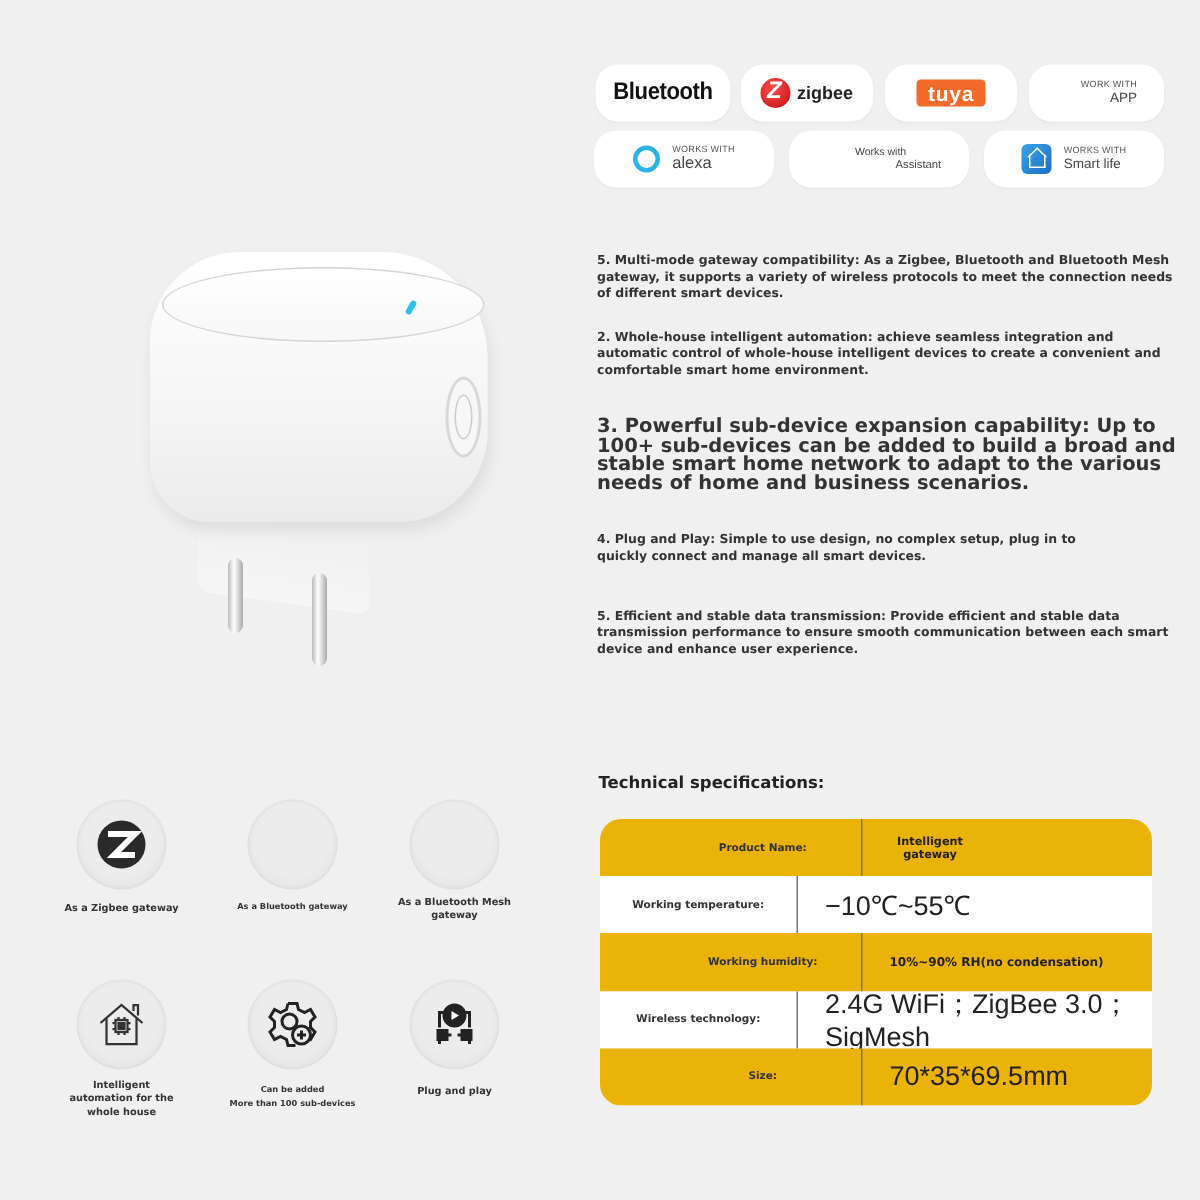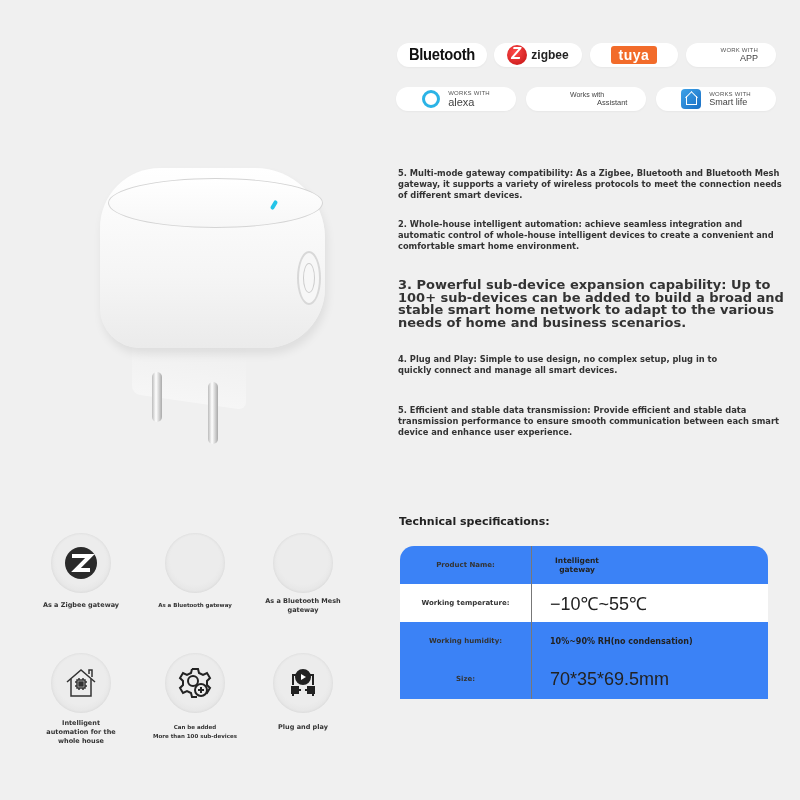--- a/index.html
+++ b/index.html
@@ -1,20 +1,20 @@
 <!DOCTYPE html>
 <html><head>
 <meta charset="utf-8">
 <style>
   * { box-sizing: border-box; margin: 0; padding: 0; }
   html, body { width: 800px; height: 800px; background: #f0f0f0; overflow: hidden; }
   body { position: relative; font-family: "DejaVu Sans", sans-serif; color: #222; }
 
   
-  .badge { position: absolute; height: 24px; background: #fff; border-radius: 15px; display: flex; align-items: center; justify-content: center; box-shadow: 0 1px 2px rgba(0,0,0,0.04); }
+  .badge { position: absolute; height: 38px; background: #fff; border-radius: 15px; display: flex; align-items: center; justify-content: center; box-shadow: 0 1px 2px rgba(0,0,0,0.04); }
   .b-bt { font-family: "Liberation Sans", sans-serif; font-weight: bold; font-size: 16px; letter-spacing: -0.3px; color: #111; transform: scaleX(0.92); }
   .zig-logo { width: 20px; height: 20px; border-radius: 50%; background: radial-gradient(circle at 40% 35%, #ff4a4a, #c01010); position: relative; margin-right: 4px; }
   .zig-logo::after { content: "Z"; position: absolute; left: 4px; top: 0px; font-family: "Liberation Sans", sans-serif; font-weight: bold; font-size: 16px; color: #fff; font-style: italic; }
   .zig-text { font-family: "Liberation Sans", sans-serif; font-weight: bold; font-size: 12px; color: #222; }
   .tuya { background: #f26b2a; color: #fff; font-family: "Liberation Sans", sans-serif; font-weight: bold; font-size: 14px; padding: 1px 8px; border-radius: 3px; letter-spacing: 0.5px; }
   .small-cap { font-family: "Liberation Sans", sans-serif; font-size: 6px; color: #555; letter-spacing: 0.2px; }
   .med-txt { font-family: "Liberation Sans", sans-serif; font-size: 9px; color: #444; }
   .alexa-ring { width: 18px; height: 18px; border-radius: 50%; border: 3px solid #2bb3e6; margin-right: 8px; }
   .smart-icon { width: 20px; height: 20px; border-radius: 4px; background: linear-gradient(135deg,#3da2e8,#1b6fc4); margin-right: 8px; position: relative; }
   .smart-icon::after { content: ""; position: absolute; left: 5px; top: 7px; width: 9px; height: 8px; border: 1.5px solid #fff; border-top: none; }
@@ -30,21 +30,21 @@
   .plug-base { position: absolute; left: 32px; top: 180px; width: 114px; height: 72px; background: linear-gradient(180deg,#eeeeee,#f6f6f6); border-radius: 0 0 8px 8px; transform: skewY(8deg); }
   .pin { position: absolute; width: 10px; height: 55px; background: linear-gradient(90deg,#bbb,#fff 40%,#aaa); border-radius: 5px; }
   .feature { position: absolute; font-family: "DejaVu Sans", sans-serif; font-weight: bold; color: #333; line-height: 11px; }
   .f-small { font-size: 8.3px; }
   .f-big { font-size: 13px; line-height: 12.5px; }
 
   
   .spec-title { position: absolute; left: 399px; top: 515px; font-family: "DejaVu Sans", sans-serif; font-weight: bold; font-size: 11px; color: #222; }
   .spec-table { position: absolute; left: 400px; top: 546px; width: 368px; height: 191px; border-radius: 14px; overflow: hidden; }
   .spec-row { position: relative; height: 38.2px; display: flex; }
-  .spec-row.gray { background: #3b82f6; }
+  .spec-row.gray { background: #eab308; padding-left: 43px; }
   .spec-row.white { background: #ffffff; }
   .spec-label { width: 132px; display: flex; align-items: center; justify-content: center; text-align: center; font-family: "DejaVu Sans", sans-serif; font-weight: bold; font-size: 7px; line-height: 9px; color: #333; border-right: 1px solid #777; padding: 0 6px; }
   .spec-value { flex: 1; display: flex; align-items: center; padding-left: 18px; color: #222; }
   .v-small { font-family: "DejaVu Sans", sans-serif; font-weight: bold; font-size: 7.5px; line-height: 9px; }
   .v-large { font-family: "Liberation Sans", sans-serif; font-size: 18px; }
   .v-mid { font-family: "DejaVu Sans", sans-serif; font-weight: bold; font-size: 8px; }
 
   
   .icon-item { position: absolute; width: 110px; text-align: center; }
   .circle { width: 60px; height: 60px; border-radius: 50%; background: radial-gradient(circle at 50% 45%, #ececec 55%, #dcdcdc 100%); margin: 0 auto; display: flex; align-items: center; justify-content: center; box-shadow: inset 0 0 3px rgba(0,0,0,0.08); }
@@ -114,20 +114,24 @@
     </div>
   </div>
   <div class="spec-row white">
     <div class="spec-label">Working temperature:</div>
     <div class="spec-value v-large">−10℃~55℃</div>
   </div>
   <div class="spec-row gray">
     <div class="spec-label">Working humidity:</div>
     <div class="spec-value v-mid">10%~90% RH(no condensation)</div>
   </div>
+  <div class="spec-row white">
+    <div class="spec-label">Wireless technology:</div>
+    <div class="spec-value v-large">2.4G WiFi；ZigBee 3.0；SigMesh</div>
+  </div>
   <div class="spec-row gray">
     <div class="spec-label">Size:</div>
     <div class="spec-value v-large">70*35*69.5mm</div>
   </div>
 </div>
 
 <div class="icon-item" style="left:26px;top:533px;">
   <div class="circle">
     <svg width="34" height="34" viewBox="0 0 34 34">
       <circle cx="17" cy="17" r="16" fill="#2a2a2a"></circle>

